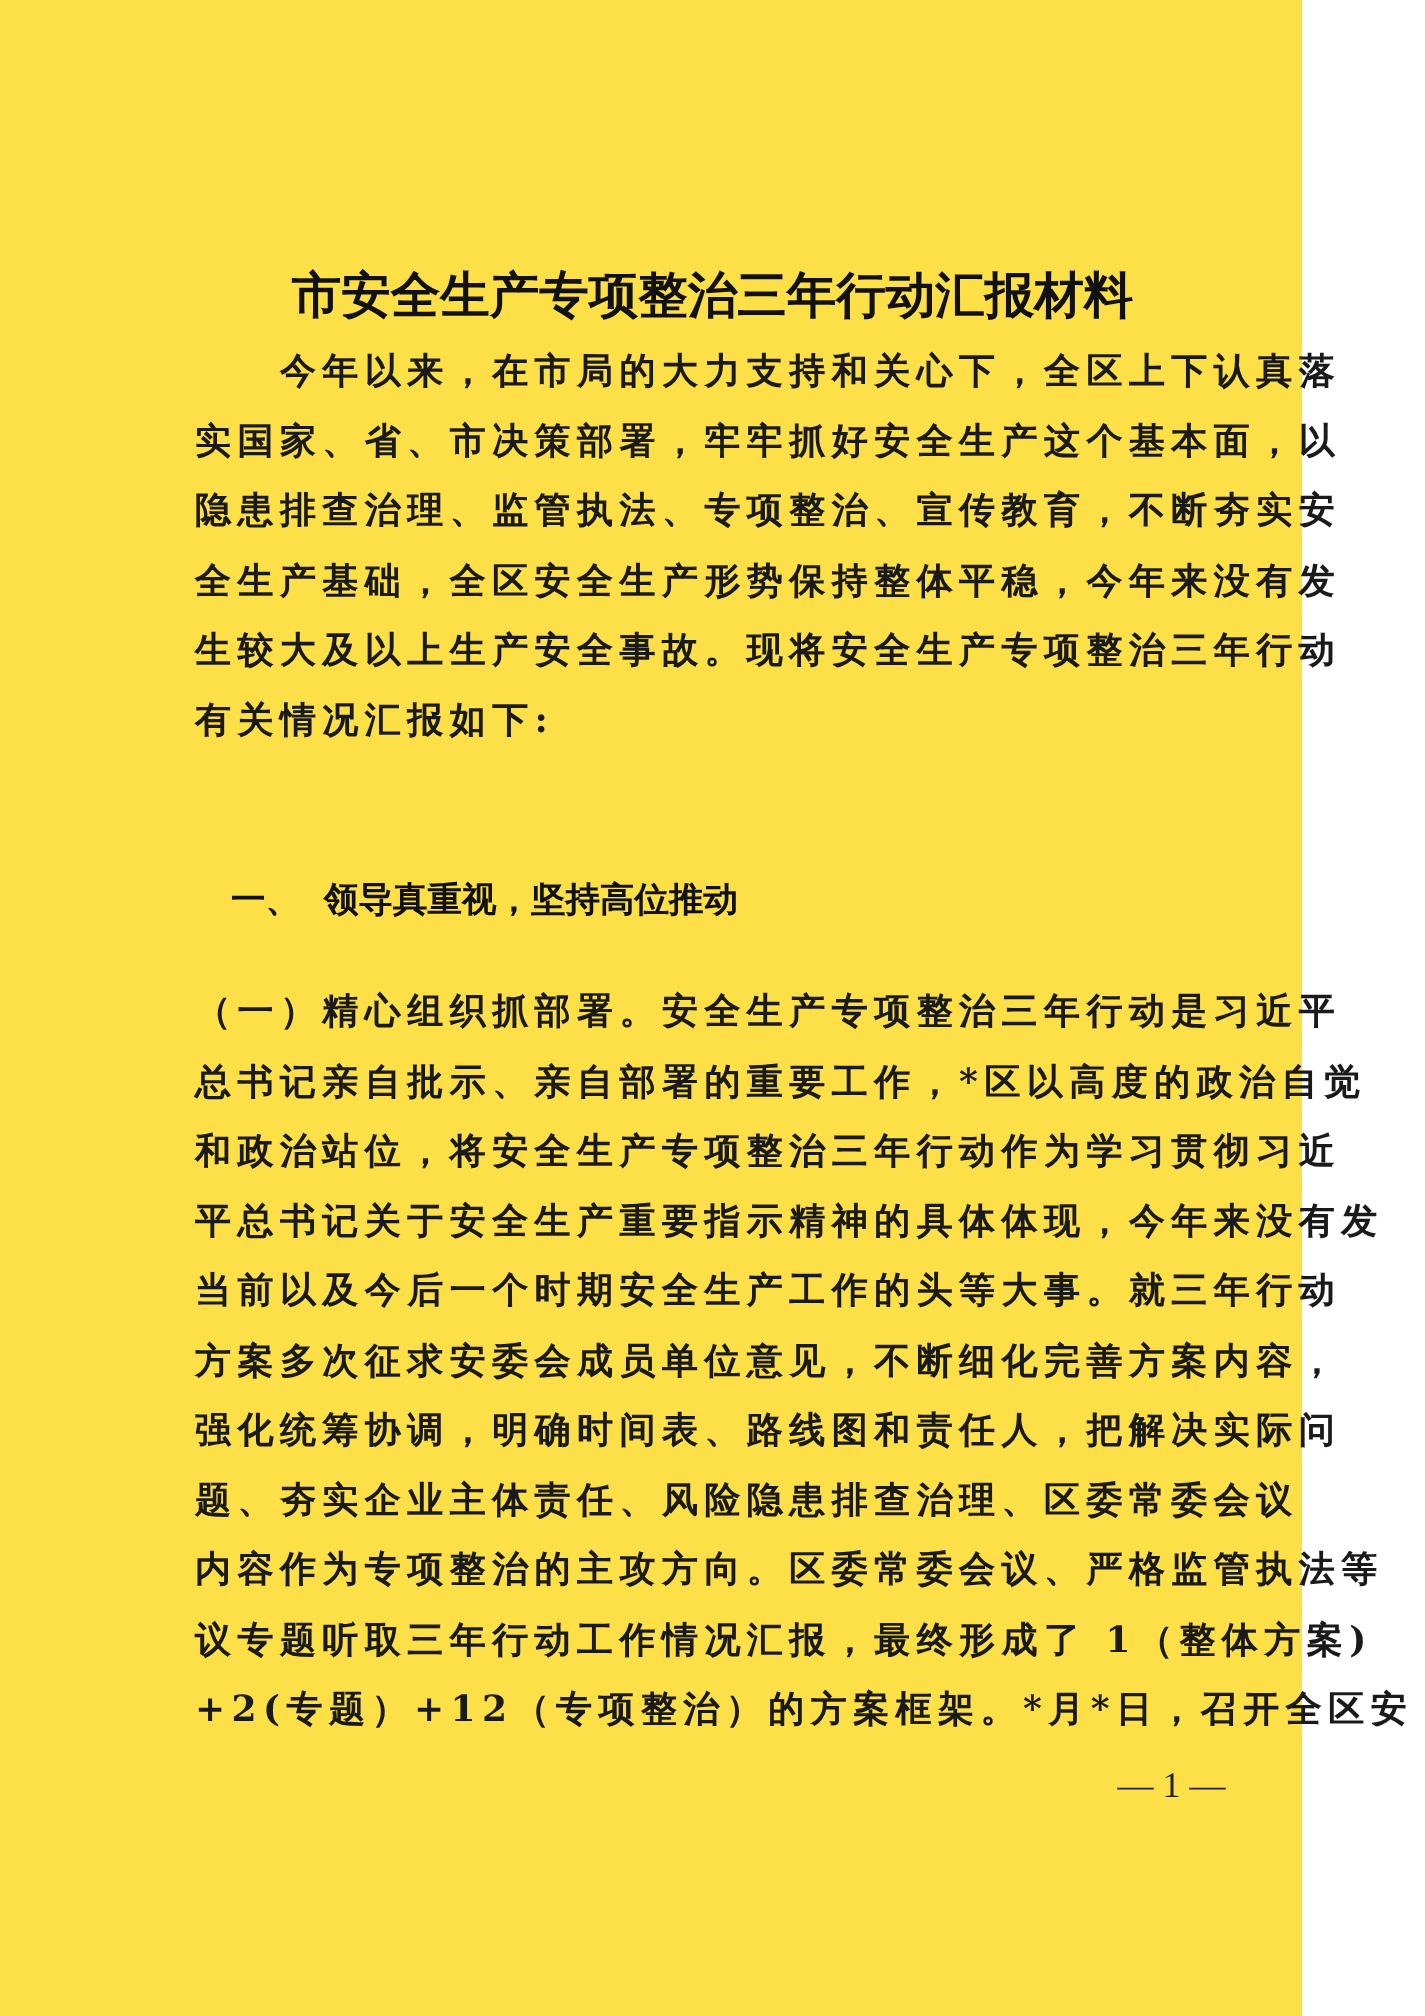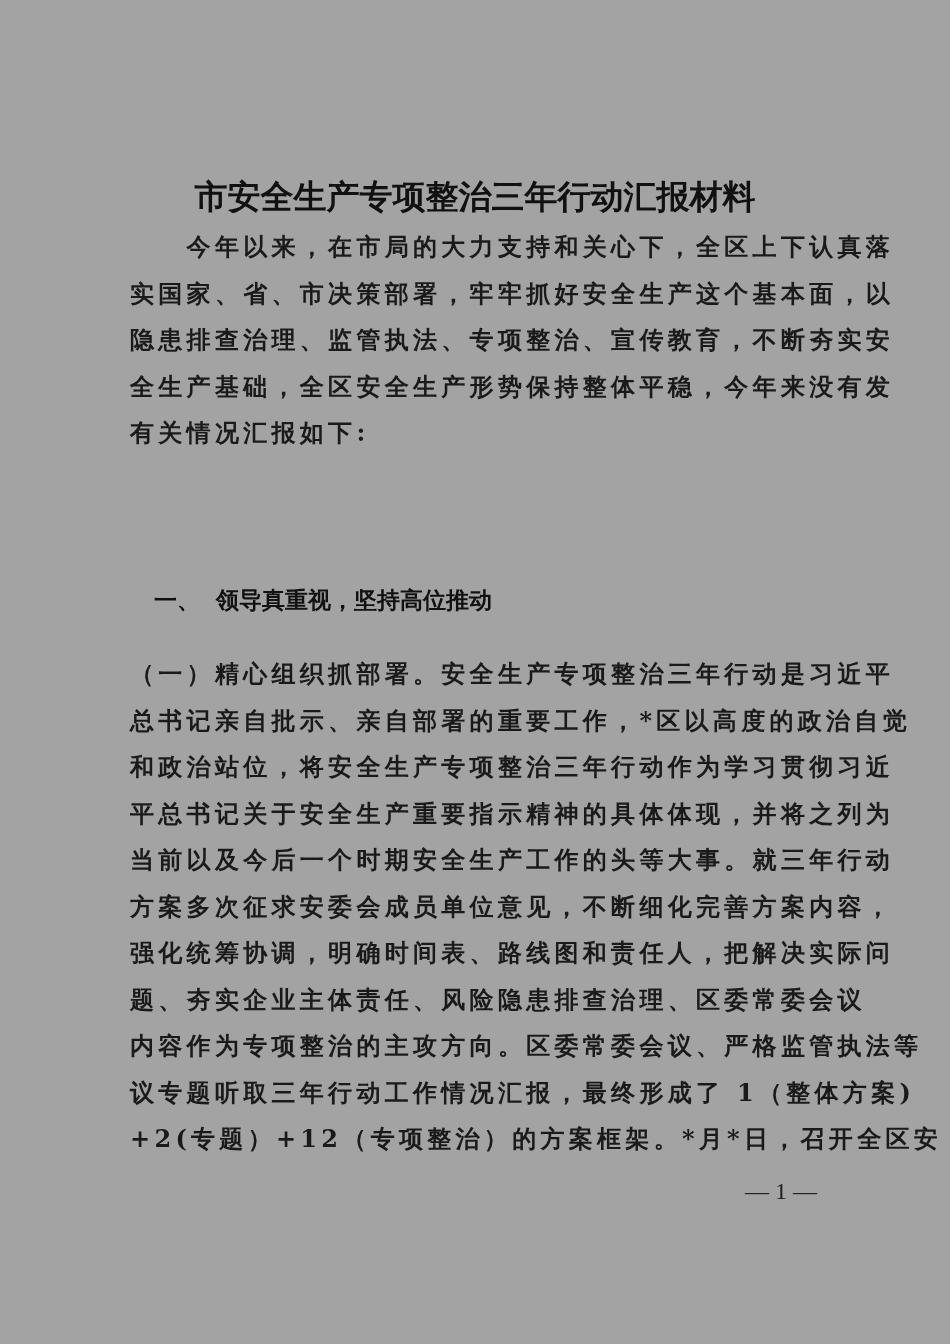--- a/index.html
+++ b/index.html
@@ -11,23 +11,23 @@
       width: 950px;
       height: 1344px;
       position: relative;
       overflow: hidden;
       font-family: "DejaVu Serif", "Liberation Serif", serif;
       color: #111111;
     }
     .page {
       position: absolute;
       left: 0; top: 0;
-      width: 950px;
+      width: 868px;
       height: 1344px;
-      background: #a3a3a3;
+      background: #fde047;
     }
     .title {
       position: absolute;
       left: 0;
       width: 950px;
       top: 172px;
       text-align: center;
       font-family: "DejaVu Serif", "Liberation Serif", serif;
       font-weight: bold;
       font-size: 33px;
@@ -88,32 +88,33 @@
 
 <div class="page">
 
   <div class="title">市安全生产专项整治三年行动汇报材料</div>
 
   <div class="para intro">
     <span class="line">　　今年以来，在市局的大力支持和关心下，全区上下认真落</span>
     <span class="line">实国家、省、市决策部署，牢牢抓好安全生产这个基本面，以</span>
     <span class="line">隐患排查治理、监管执法、专项整治、宣传教育，不断夯实安</span>
     <span class="line">全生产基础，全区安全生产形势保持整体平稳，今年来没有发</span>
+    <span class="line">生较大及以上生产安全事故。现将安全生产专项整治三年行动</span>
     <span class="line last">有关情况汇报如下:</span>
   </div>
 
   <div class="heading">
     <span class="num">一、</span><span>领导真重视，坚持高位推动</span>
   </div>
 
   <div class="para sec1">
     <span class="line">（一）精心组织抓部署。安全生产专项整治三年行动是习近平</span>
     <span class="line">总书记亲自批示、亲自部署的重要工作，*区以高度的政治自觉</span>
     <span class="line">和政治站位，将安全生产专项整治三年行动作为学习贯彻习近</span>
-    <span class="line">平总书记关于安全生产重要指示精神的具体体现，并将之列为</span>
+    <span class="line">平总书记关于安全生产重要指示精神的具体体现，今年来没有发</span>
     <span class="line">当前以及今后一个时期安全生产工作的头等大事。就三年行动</span>
     <span class="line">方案多次征求安委会成员单位意见，不断细化完善方案内容，</span>
     <span class="line">强化统筹协调，明确时间表、路线图和责任人，把解决实际问</span>
     <span class="line">题、夯实企业主体责任、风险隐患排查治理、区委常委会议</span>
     <span class="line">内容作为专项整治的主攻方向。区委常委会议、严格监管执法等</span>
     <span class="line">议专题听取三年行动工作情况汇报，最终形成了 1（整体方案)</span>
     <span class="line">+2(专题）+12（专项整治）的方案框架。*月*日，召开全区安</span>
   </div>
 
   <div class="pagenum">— 1 —</div>

